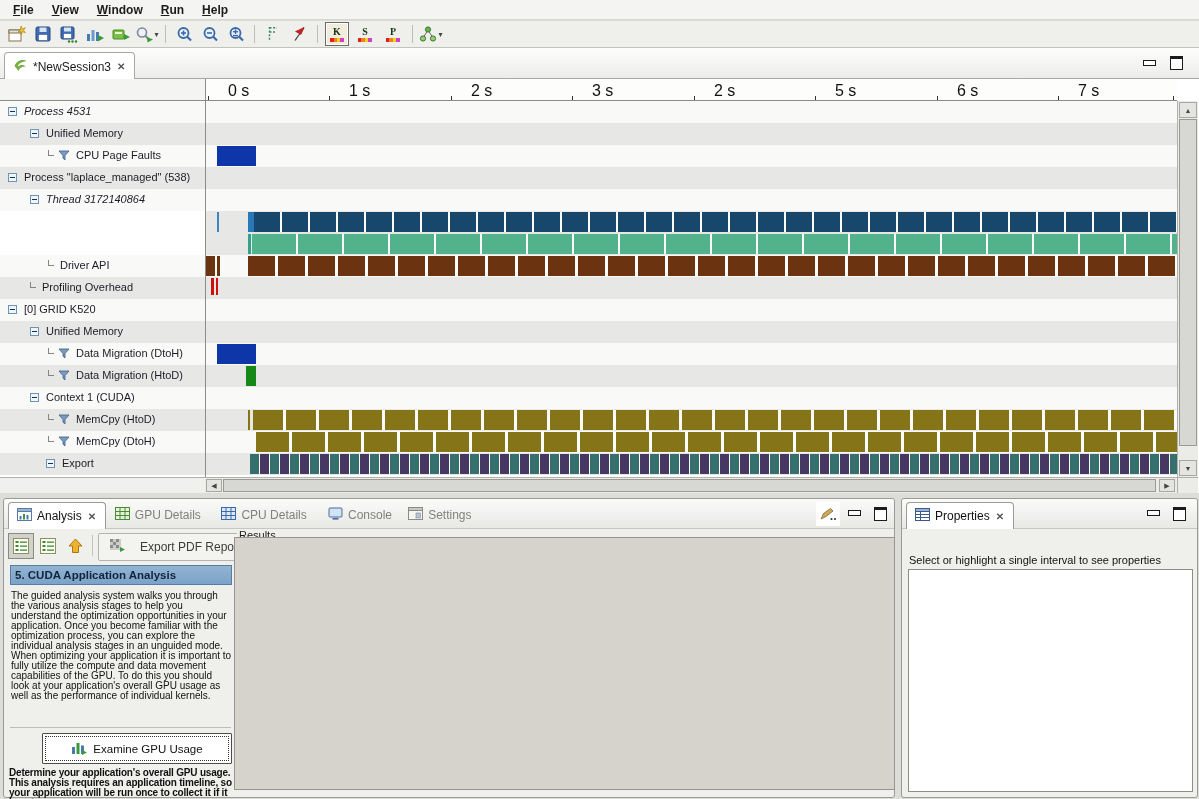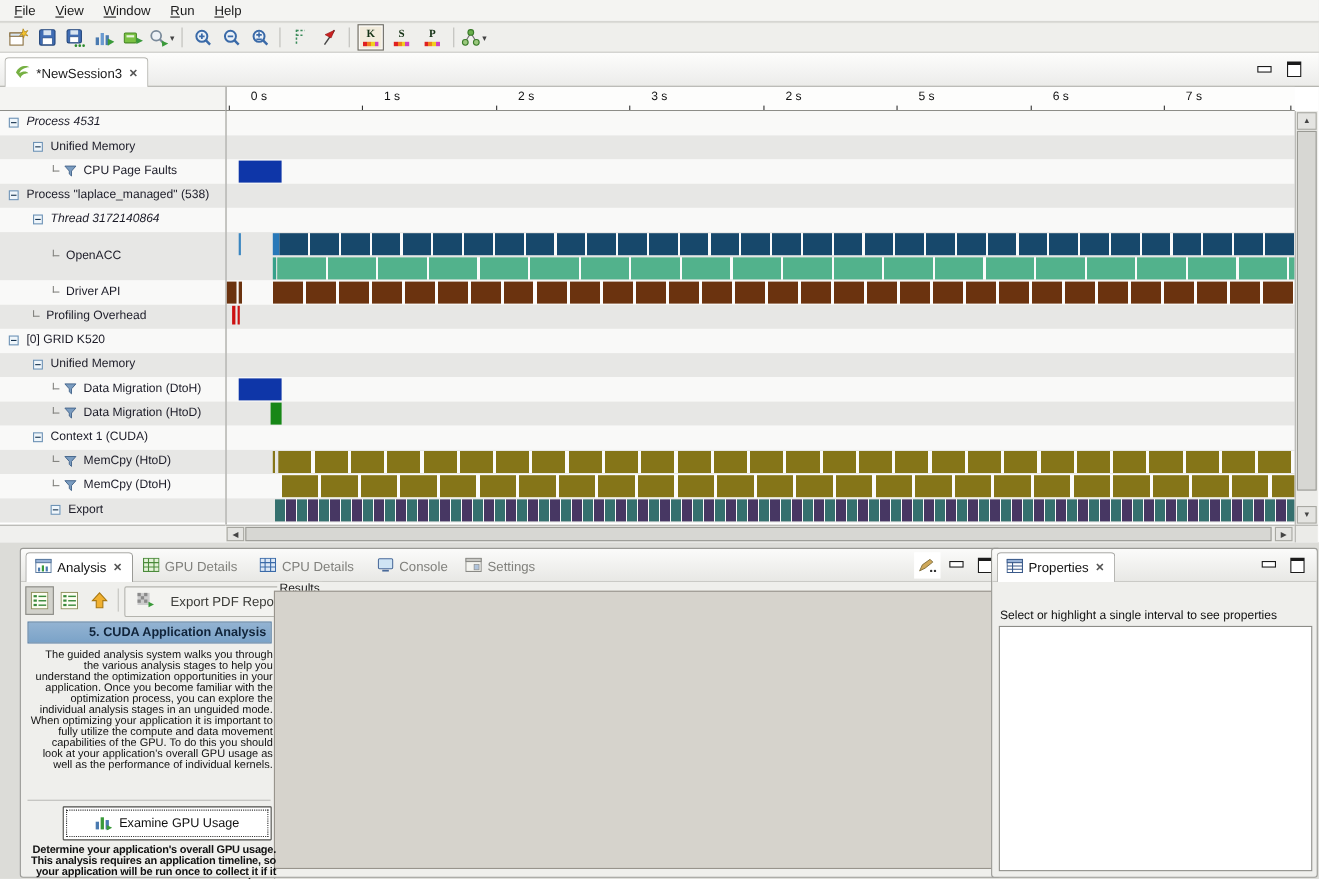--- a/index.html
+++ b/index.html
@@ -2,21 +2,21 @@
 <html><head>
 <meta charset="utf-8">
 <style>
   html,body{margin:0;padding:0;}
   body{width:1199px;height:799px;position:relative;overflow:hidden;
        font-family:"Liberation Sans",sans-serif;background:#dcdcd8;font-size:12px;color:#1b1b1b;}
   .abs{position:absolute;}
   
   #menubar{left:0;top:0;width:1199px;height:20px;background:#f4f4f2;border-bottom:1px solid #d6d6d2;
            display:flex;align-items:center;padding-left:4px;box-sizing:border-box;}
-  .menu-item{padding:2px 9px;cursor:default;}
+  .menu-item{padding:2px 9px;cursor:default;font-weight:bold;}
   .menu-item u{text-decoration:underline;}
   
   #toolbar{left:0;top:21px;width:1199px;height:27px;background:#efefec;border-bottom:1px solid #c2c2be;
            display:flex;align-items:center;padding-left:4px;box-sizing:border-box;}
   .tbtn{width:26px;height:24px;display:flex;align-items:center;justify-content:center;border-radius:3px;}
   .tsep{width:1px;height:18px;background:#bdbdb8;margin:0 5px;}
   .caret{font-size:8px;color:#444;margin-left:1px;}
   .ksp{width:22px;height:22px;display:flex;flex-direction:column;align-items:center;justify-content:center;
        gap:1px;margin:0 2px;border:1px solid transparent;}
   .ksp.active{border:1px solid #6b6b66;background:#f2ecdc;box-shadow:inset 0 0 0 1px #fff;}
@@ -29,21 +29,21 @@
                border:1px solid #a8a8a2;border-bottom:none;border-radius:4px 4px 0 0;
                display:flex;align-items:center;gap:5px;}
   .tab-close{font-size:10px;font-weight:bold;color:#555;padding:0 1px;}
   .winbtn-min{width:11px;height:4px;border:1px solid #1b1b1b;background:#fff;}
   .winbtn-max{width:11px;height:10px;border:1px solid #1b1b1b;border-top:3px solid #1b1b1b;background:#fff;}
   
   #timeline{left:0;top:79px;width:1199px;height:414px;background:#fff;}
   #ruler-corner{left:0;top:0;width:205px;height:22px;background:#f4f4f2;border-bottom:1px solid #8d8d88;box-sizing:border-box;}
   #ruler{left:205px;top:0;width:972px;height:22px;background:#fdfdfc;border-bottom:1px solid #8d8d88;
          border-left:1px solid #8d8d88;box-sizing:border-box;overflow:hidden;}
-  .ruler-label{position:absolute;top:3px;font-size:11px;color:#111;white-space:pre;padding-left:19px;}
+  .ruler-label{position:absolute;top:3px;font-size:16px;color:#111;white-space:pre;padding-left:19px;}
   .ruler-tick{position:absolute;bottom:0;width:1px;height:4px;background:#333;}
   #tree{left:0;top:22px;width:205px;height:376px;overflow:hidden;}
   #canvas{left:205px;top:22px;width:972px;height:376px;overflow:hidden;border-left:1px solid #8d8d88;box-sizing:border-box;}
   .trow{position:absolute;left:0;width:100%;}
   .shade-light{background:#f9f9f8;}
   .shade-dark{background:#e7e7e5;}
   .tree-label{position:absolute;font-size:11px;color:#1c1c28;white-space:nowrap;}
   .minusbox{position:absolute;width:9px;height:9px;border:1px solid #6e93b5;background:#eff6fb;box-sizing:border-box;}
   .minusbox div{position:absolute;left:1px;top:3px;width:5px;height:1px;background:#16324e;}
   .elbow{position:absolute;width:6px;height:6px;border-left:1px solid #848480;border-bottom:1px solid #848480;box-sizing:border-box;}
@@ -53,21 +53,21 @@
   .sb{background:#ebebe8;box-sizing:border-box;}
   #vscroll{left:1177px;top:22px;width:21px;height:376px;border-left:1px solid #b0b0ab;}
   #hscroll{left:205px;top:398px;width:972px;height:16px;border-top:1px solid #b0b0ab;}
   #tl-bl-corner{left:0;top:398px;width:205px;height:16px;background:#f0f0ee;border-top:1px solid #b0b0ab;box-sizing:border-box;}
   #tl-br-corner{left:1177px;top:398px;width:21px;height:16px;background:#ebebe8;border-top:1px solid #b0b0ab;border-left:1px solid #b0b0ab;box-sizing:border-box;}
   .sb-btn{position:absolute;background:#e4e4e1;border:1px solid #a8a8a2;display:flex;align-items:center;justify-content:center;
           font-size:7px;color:#444;box-sizing:border-box;}
   .sb-thumb{position:absolute;background:#d7d7d3;border:1px solid #9a9a94;box-sizing:border-box;}
   
   .panel{position:absolute;background:#efefec;border:1px solid #9a9a96;border-radius:3px;box-sizing:border-box;}
-  #leftpanel{left:18px;top:498px;width:892px;height:300px;text-align:right;}
+  #leftpanel{left:3px;top:498px;width:892px;height:300px;}
   #rightpanel{left:901px;top:498px;width:297px;height:300px;}
   .ptabbar{position:absolute;left:0;top:0;width:100%;height:29px;background:linear-gradient(#fbfbfa,#e8e8e5);
            border-bottom:1px solid #c6c6c2;border-radius:3px 3px 0 0;}
   .ptab{position:absolute;top:3px;height:26px;display:flex;align-items:center;gap:5px;padding:0 8px;font-size:12px;color:#77777it2;}
   .ptab{color:#80807c;}
   .ptab.active{background:#fff;border:1px solid #9a9a96;border-bottom:none;border-radius:4px 4px 0 0;color:#111;}
   .lp-toolbtn{position:absolute;width:24px;height:24px;display:flex;align-items:center;justify-content:center;border:1px solid transparent;}
   .lp-toolbtn.pressed{background:#d2d2cc;border:1px solid #8a8a84;}
   .vline{position:absolute;width:1px;background:#c2c2be;}
   .export-btn{position:absolute;height:26px;display:flex;align-items:center;gap:6px;padding:0 10px;
@@ -275,24 +275,20 @@
           <div></div>
         </div>
         <span class="tree-label" style="left: 24px; top: 4px;">Process "laplace_managed" (538)</span>
       </div>
       <div class="trow shade-light" style="top: 88px; height: 22px; font-style: italic;">
         <div class="minusbox" style="left: 30px; top: 6px;">
           <div></div>
         </div>
         <span class="tree-label" style="left: 46px; top: 4px;">Thread 3172140864</span>
       </div>
-      <div class="trow shade-dark" style="top: 110px; height: 44px;">
-        <div class="elbow" style="left: 48px; top: 16px;"></div>
-        <span class="tree-label" style="left: 60px; top: 15px;">OpenACC</span>
-      </div>
       <div class="trow shade-light" style="top: 154px; height: 22px;">
         <div class="elbow" style="left: 48px; top: 5px;"></div>
         <span class="tree-label" style="left: 60px; top: 4px;">Driver API</span>
       </div>
       <div class="trow shade-dark" style="top: 176px; height: 22px;">
         <div class="elbow" style="left: 30px; top: 5px;"></div>
         <span class="tree-label" style="left: 42px; top: 4px;">Profiling Overhead</span>
       </div>
       <div class="trow shade-light" style="top: 198px; height: 22px;">
         <div class="minusbox" style="left: 8px; top: 6px;">

